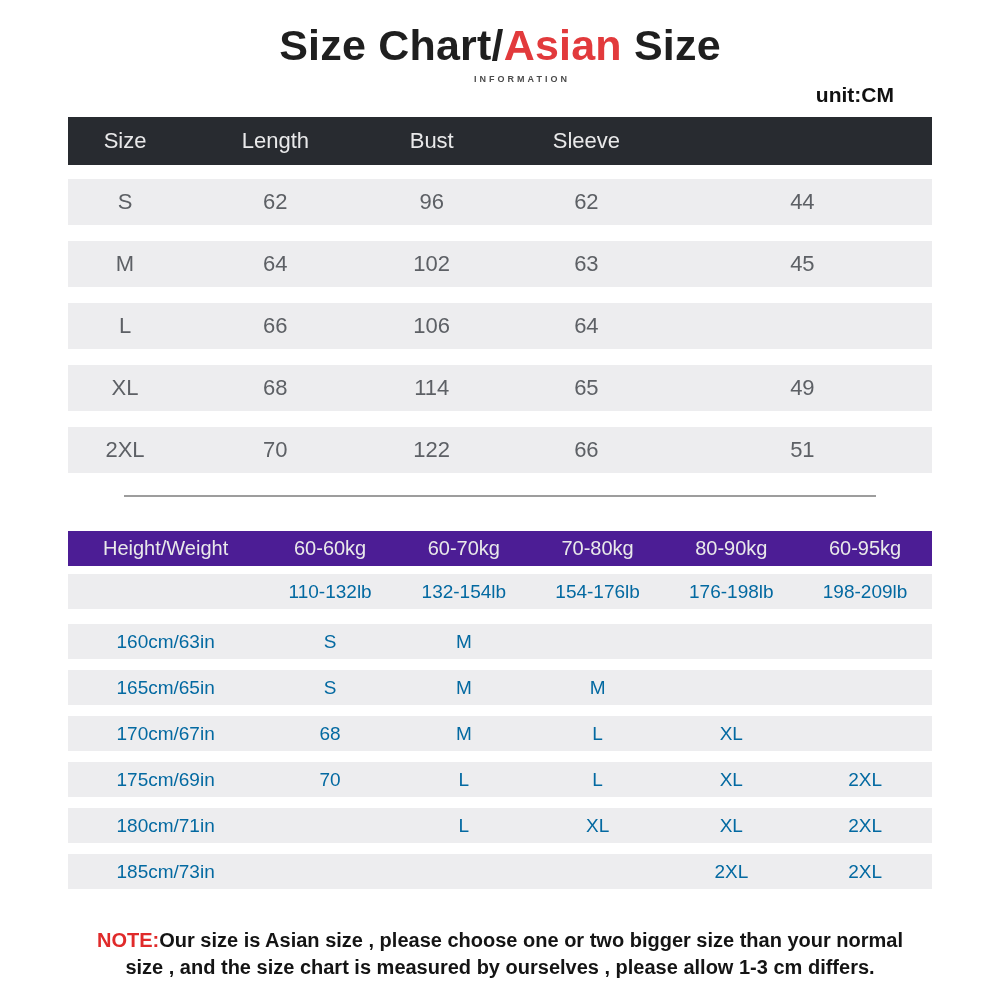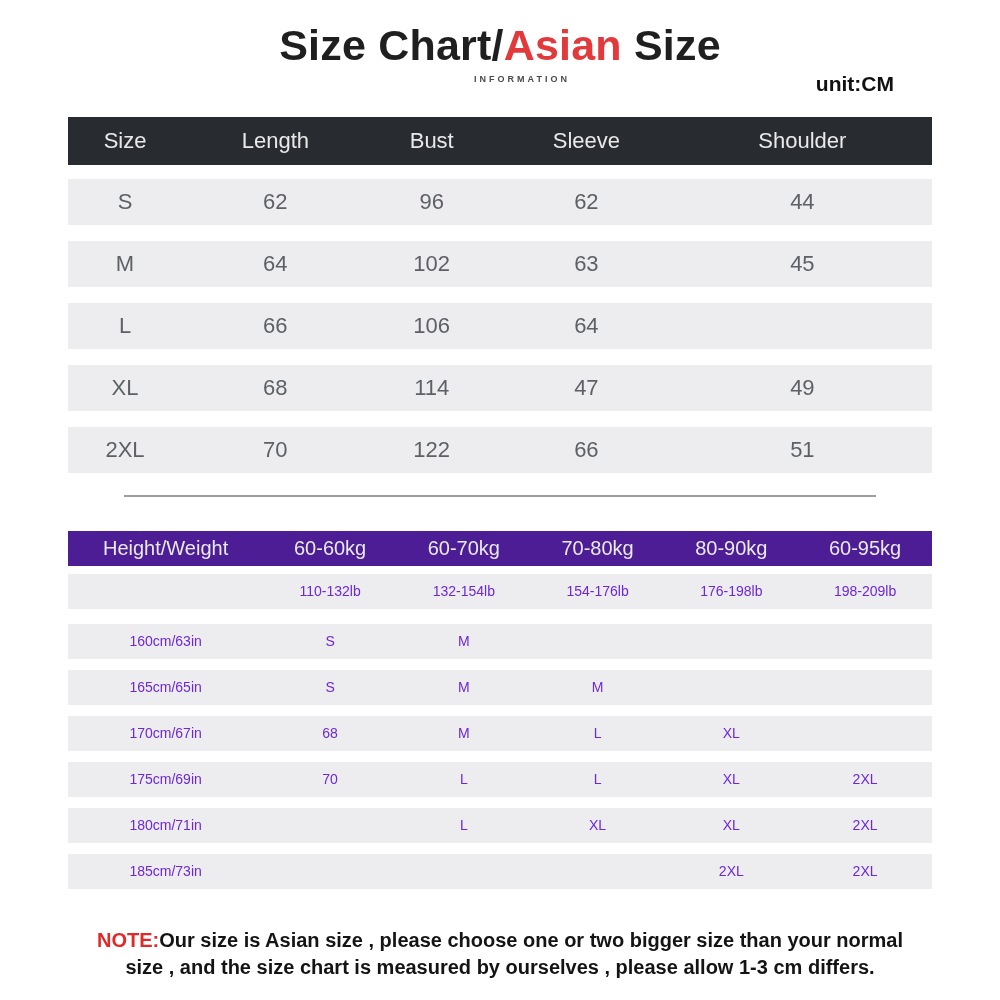--- a/index.html
+++ b/index.html
@@ -15,21 +15,21 @@
   .title {
     margin:0; padding-top:20px; text-align:center;
     font-size:43px; font-weight:600; color:#1f1f1f; letter-spacing:0.2px; line-height:50px;
   }
   .title .accent { color:#e23a3c; }
   .subtitle {
     margin-top:4px; text-align:center;
     font-size:9px; font-weight:600; letter-spacing:3px; color:#4a4a4a;padding-left:44px;
   }
   .unit {
-    position:absolute; top:72px; right:106px;
+    position:absolute; top:83px; right:106px;
     font-size:21px; font-weight:700; color:#111;
   }
 
   
   .tbl { margin:0 68px; }
   .t1 { margin-top:33px; }
   .t1-head, .t1-row {
     display:grid; grid-template-columns:13.2% 21.6% 14.6% 21.2% 28.8%;
     text-align:center;
   }
@@ -54,21 +54,21 @@
   .t2-head, .t2-row {
     display:grid; grid-template-columns:22.6% 15.48% 15.48% 15.48% 15.48% 15.48%;
     text-align:center;
   }
   .t2-head {
     height:35px; line-height:35px; background:#4c1d95;
     color:#e9e9ea; font-size:20px; font-weight:400;
   }
   .t2-row {
     height:35px; line-height:35px; background:#ededef;
-    color:#6d28d9; font-size:14px; margin-top:11px;
+    color:#0369a1; font-size:19px; margin-top:11px;
   }
   .t2-row.lb { margin-top:8px; }
   .t2-row.firstbody { margin-top:15px; }
 
   
   .note {
     margin:38px 60px 0 60px; text-align:center;
     font-size:20px; font-weight:700; color:#141414; line-height:27px;
   }
   .note .note-label { color:#e02a2a; }
@@ -83,21 +83,20 @@
     <div class="subtitle">INFORMATION</div>
     <div class="unit">unit:CM</div>
   </div>
 
   <div class="tbl t1">
     <div class="t1-head">
       <div>Size</div>
       <div>Length</div>
       <div>Bust</div>
       <div>Sleeve</div>
-      <div>Shoulder</div>
     </div>
     <div class="t1-row first">
       <div>S</div>
       <div>62</div>
       <div>96</div>
       <div>62</div>
       <div>44</div>
     </div>
     <div class="t1-row">
       <div>M</div>
@@ -109,21 +108,21 @@
     <div class="t1-row">
       <div>L</div>
       <div>66</div>
       <div>106</div>
       <div>64</div>
     </div>
     <div class="t1-row">
       <div>XL</div>
       <div>68</div>
       <div>114</div>
-      <div>47</div>
+      <div>65</div>
       <div>49</div>
     </div>
     <div class="t1-row">
       <div>2XL</div>
       <div>70</div>
       <div>122</div>
       <div>66</div>
       <div>51</div>
     </div>
   </div>

